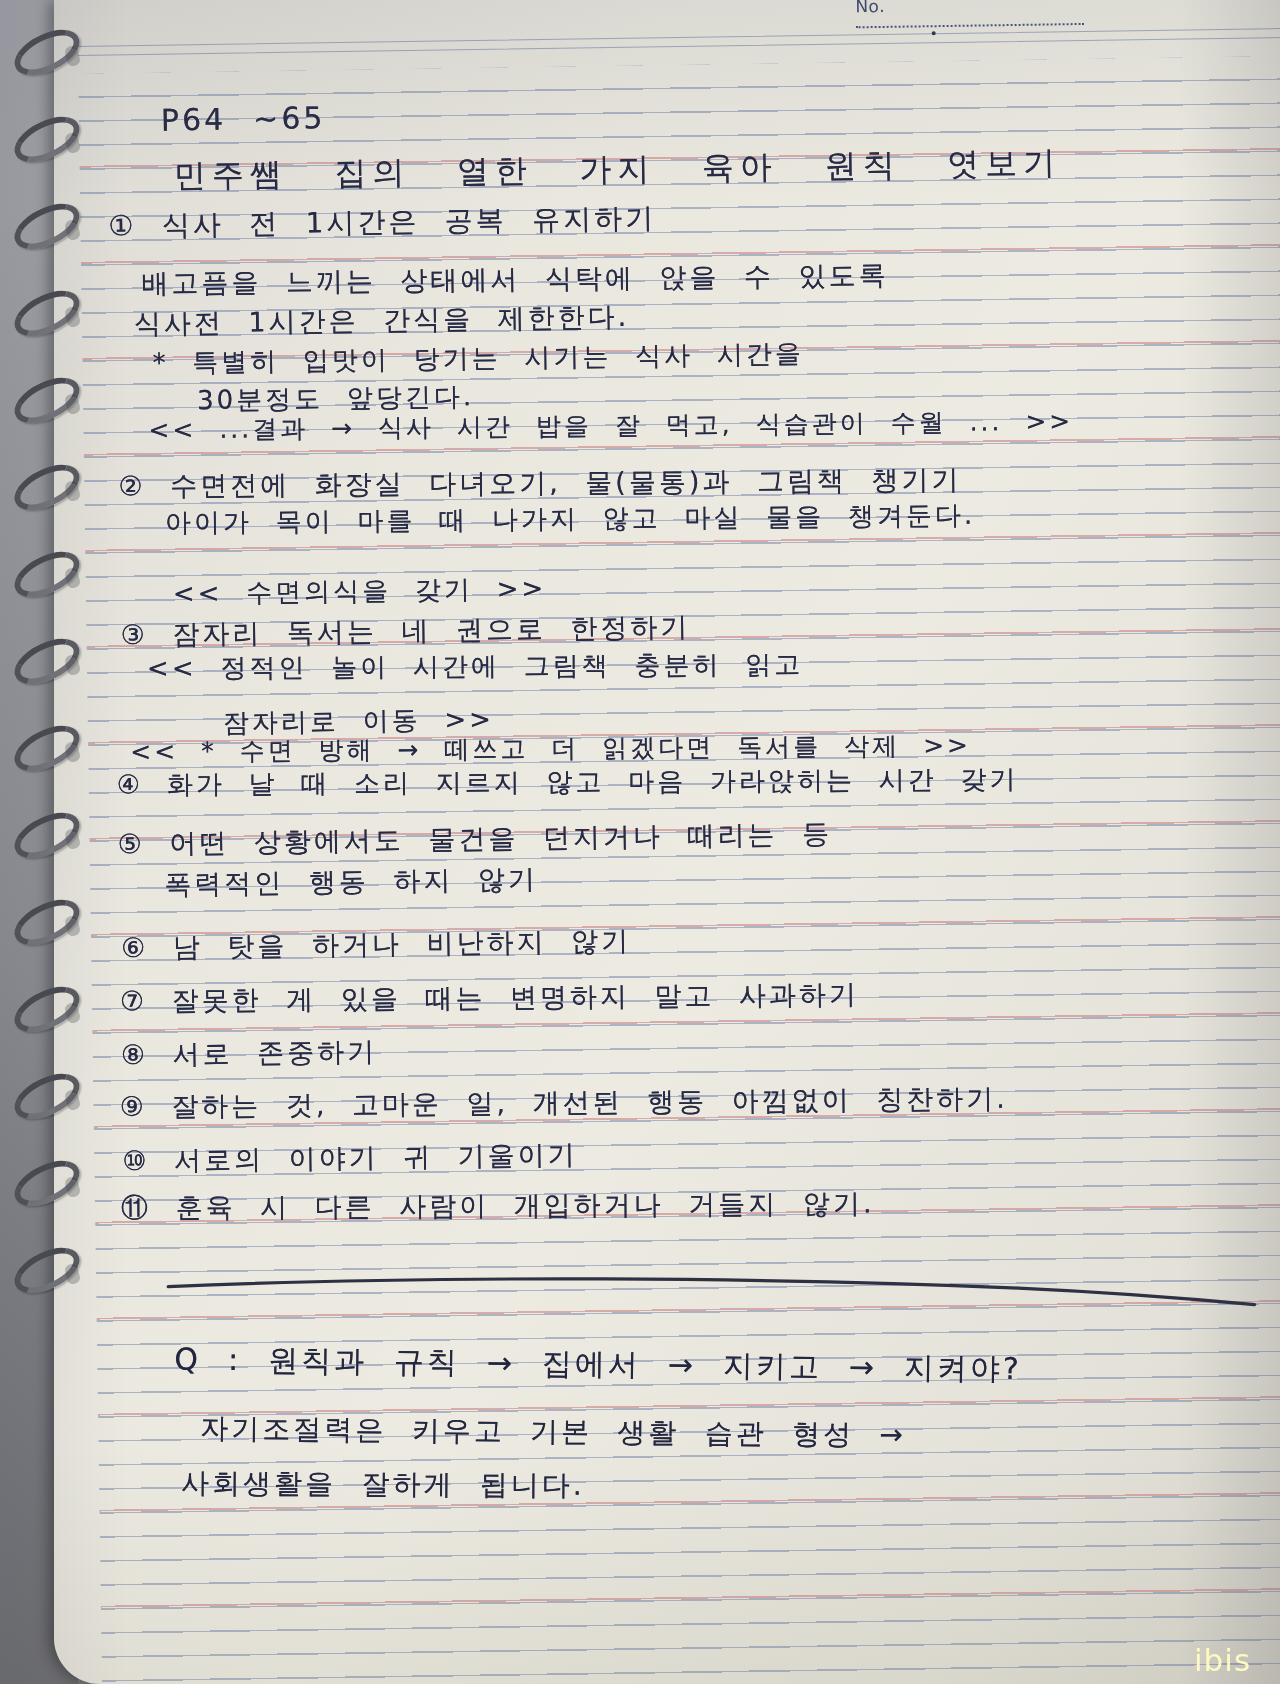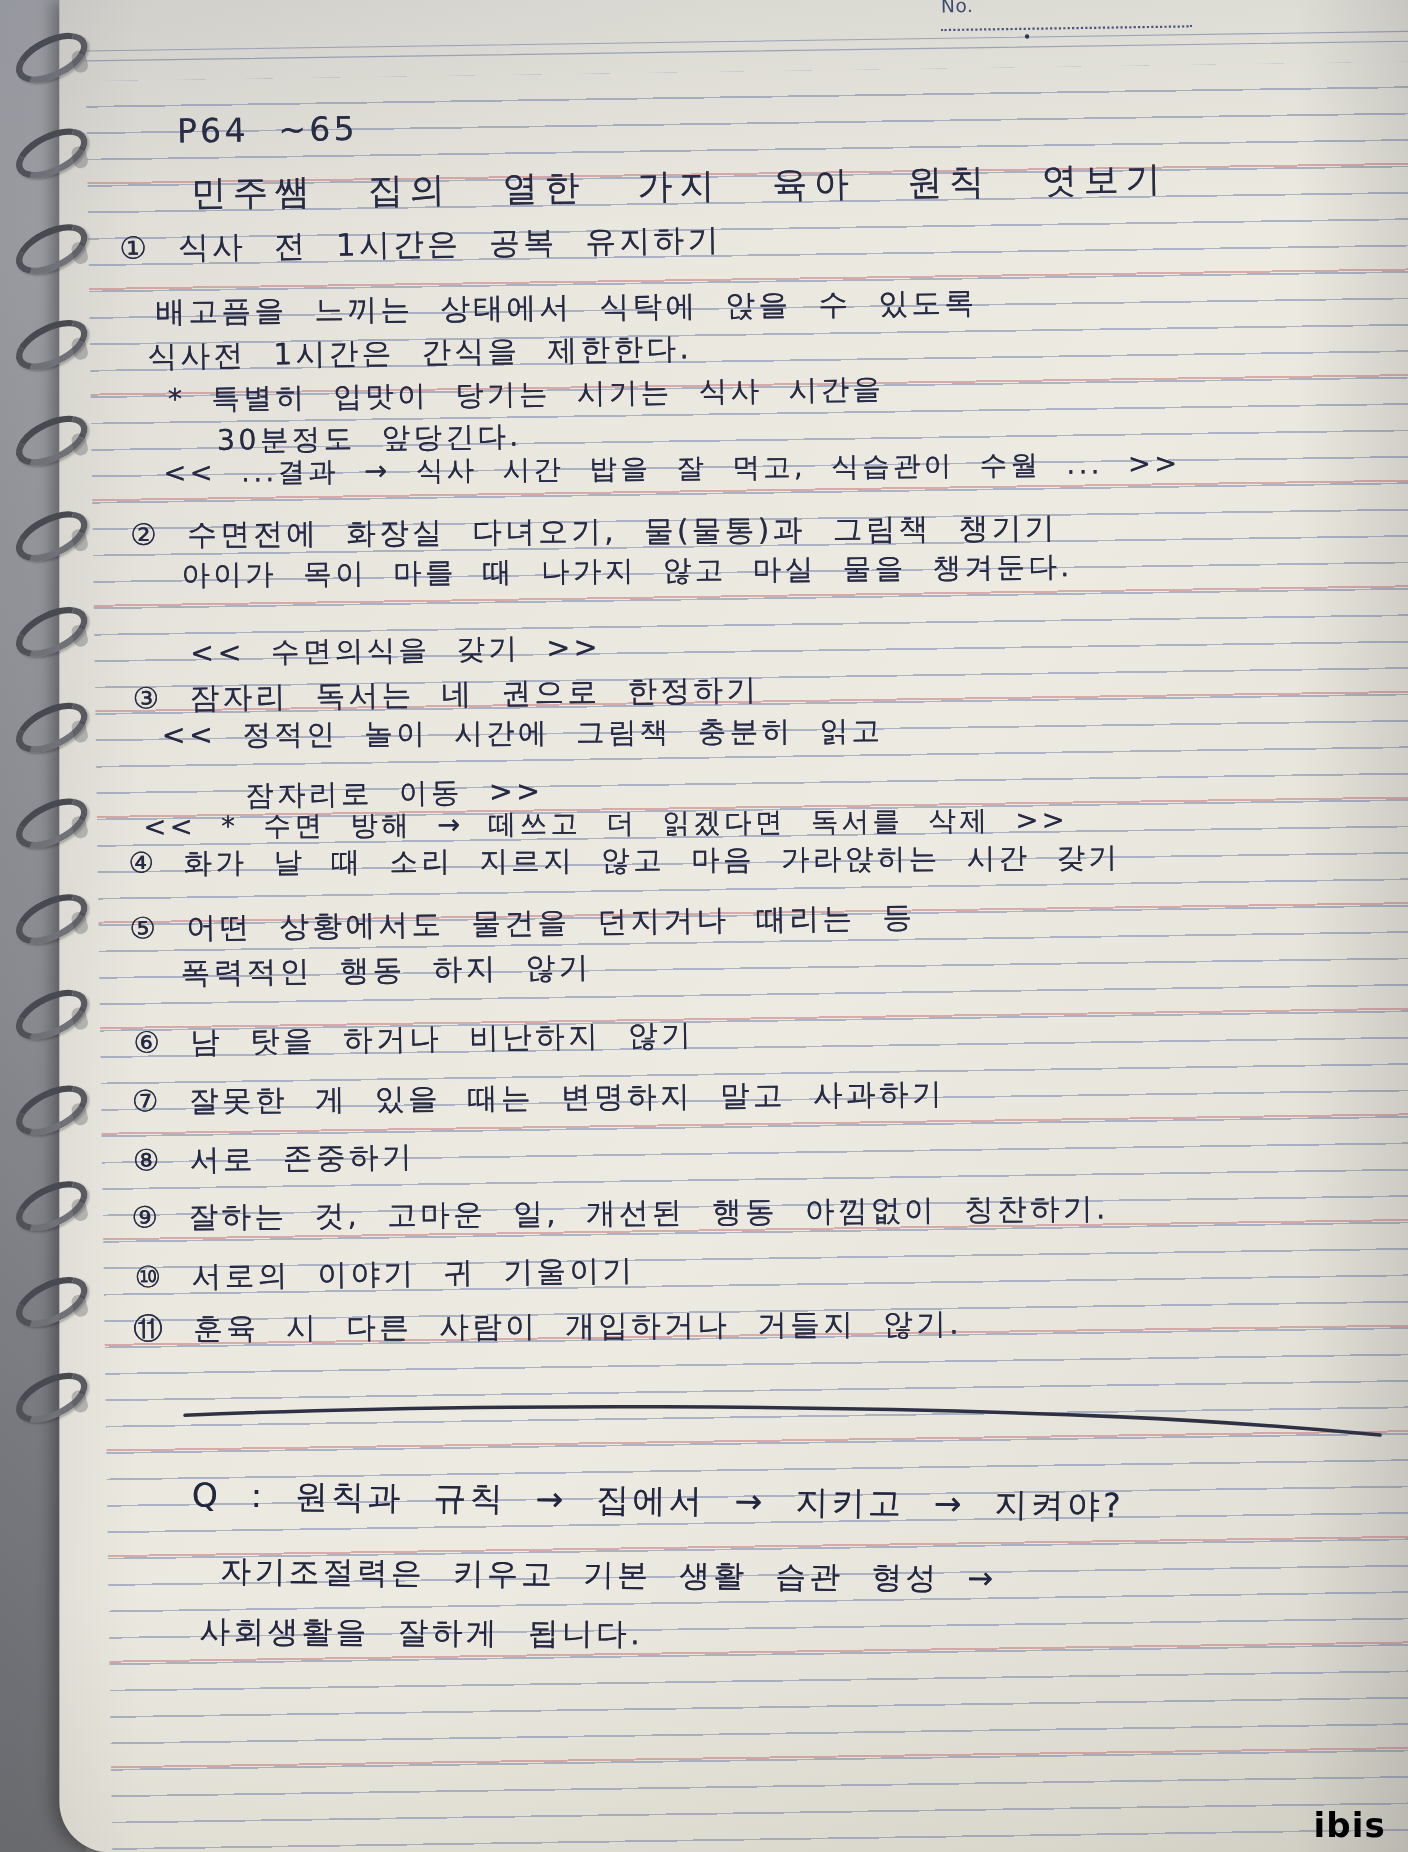--- a/index.html
+++ b/index.html
@@ -68,22 +68,22 @@
     box-shadow:1px 2px 2px rgba(0,0,0,.25);
   }
   .punch{
     position:absolute;width:13px;height:20px;border-radius:6px;
     background:rgba(55,57,64,.28);
     transform:rotate(-14deg);
   }
   .divider-svg{position:absolute;left:0;top:0;pointer-events:none;}
   .logo{
     position:absolute;left:1194px;top:1642px;
-    font-size:31px;font-weight:bold;letter-spacing:1px;
-    color:#000000;
+    font-size:31px;font-weight:normal;letter-spacing:1px;
+    color:#fef9c3;
   }
 </style>
 </head>
 <body>
 
 <div class="binding-bg"></div>
 
 <div class="sheet"></div>
 
 <div class="plane">

